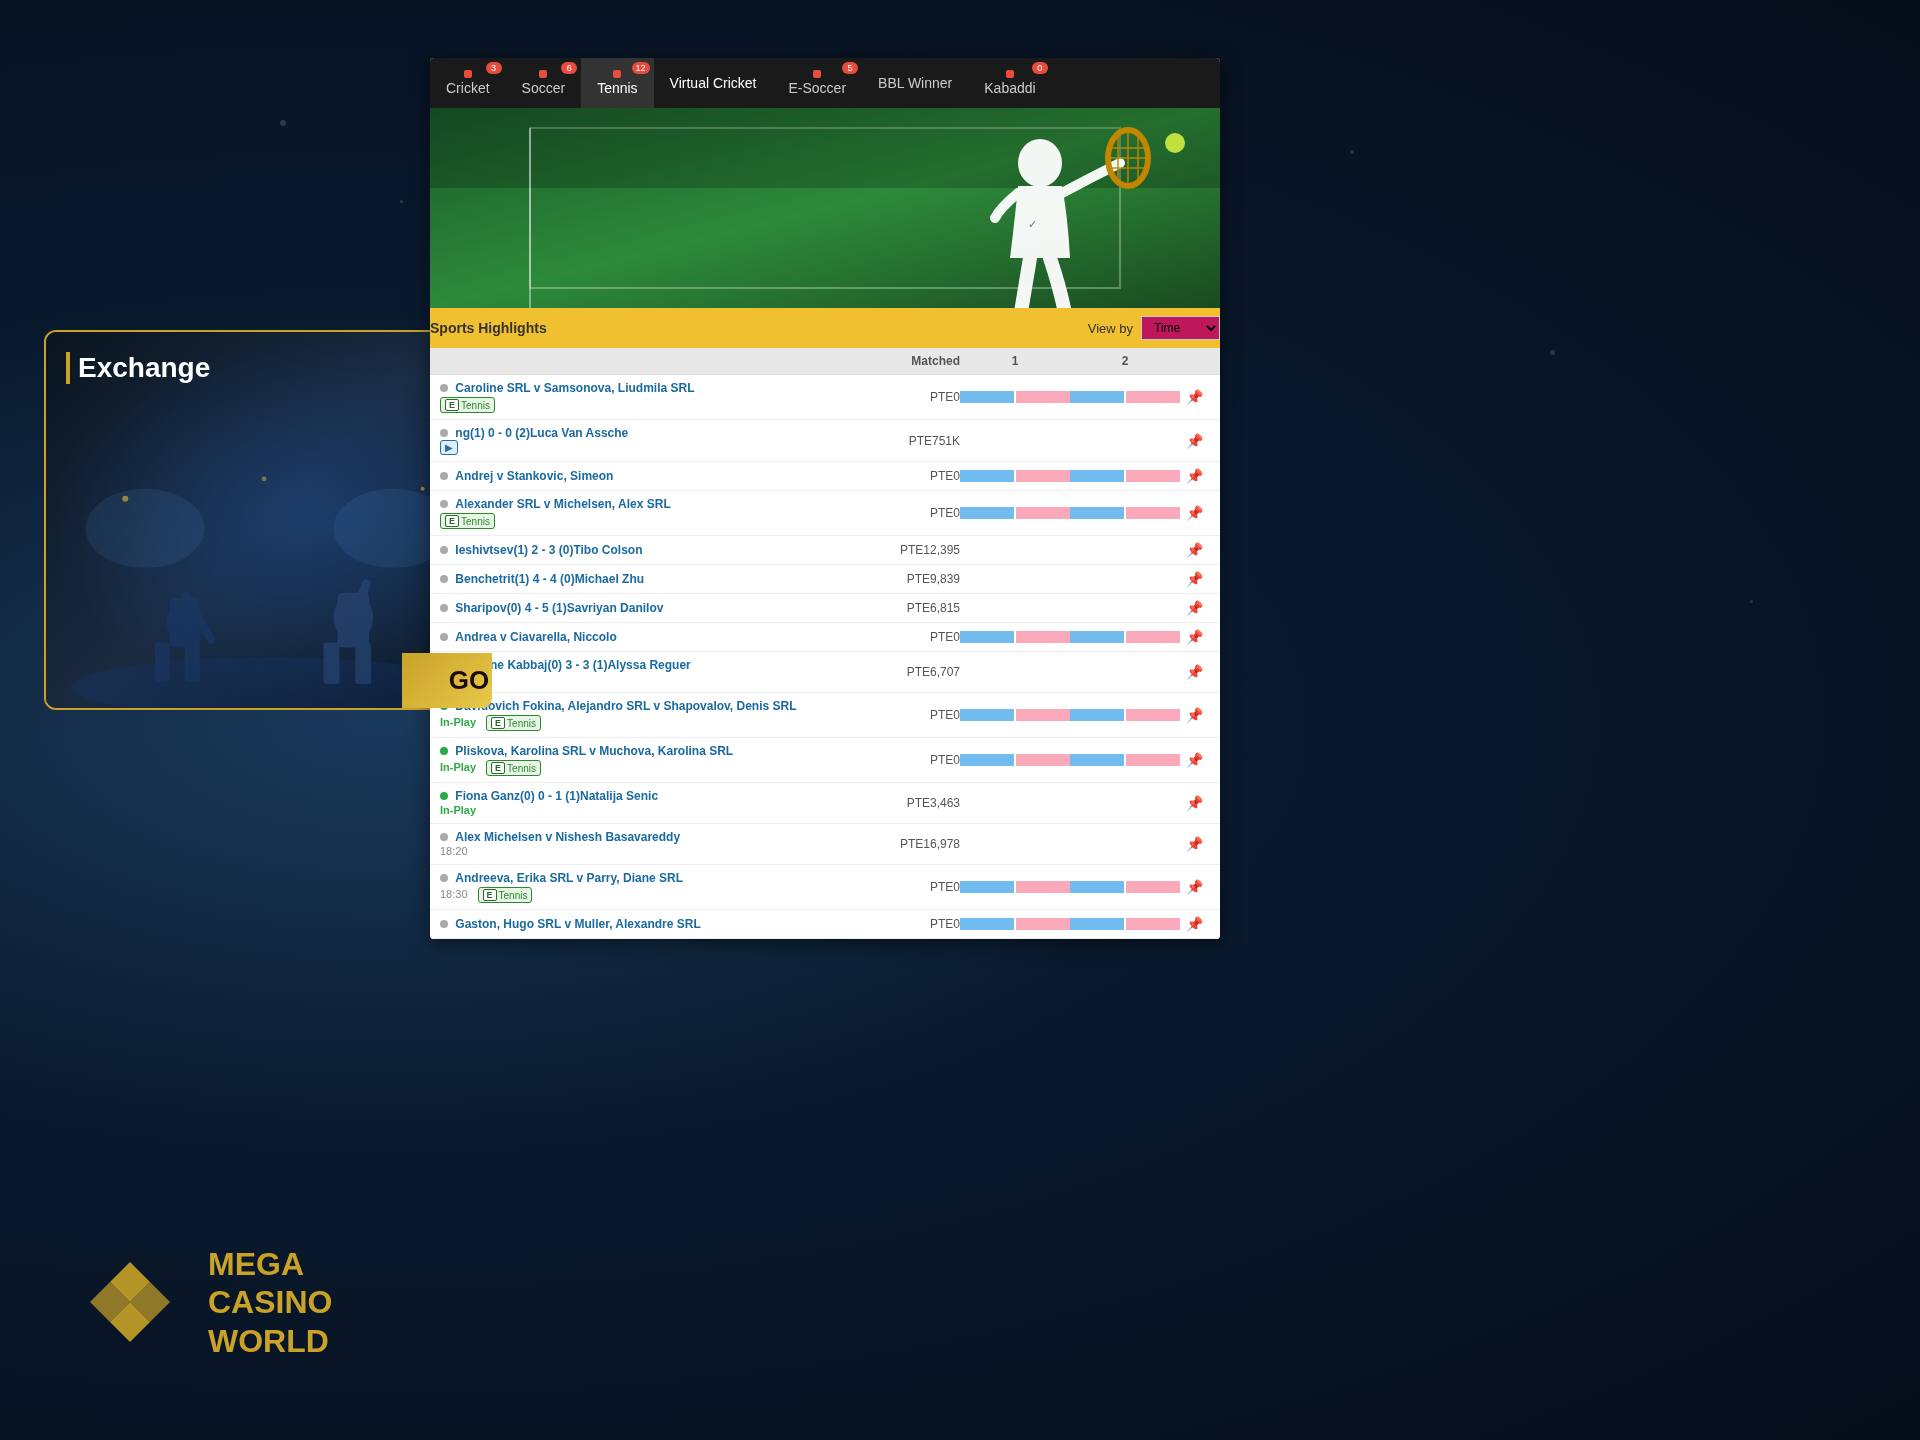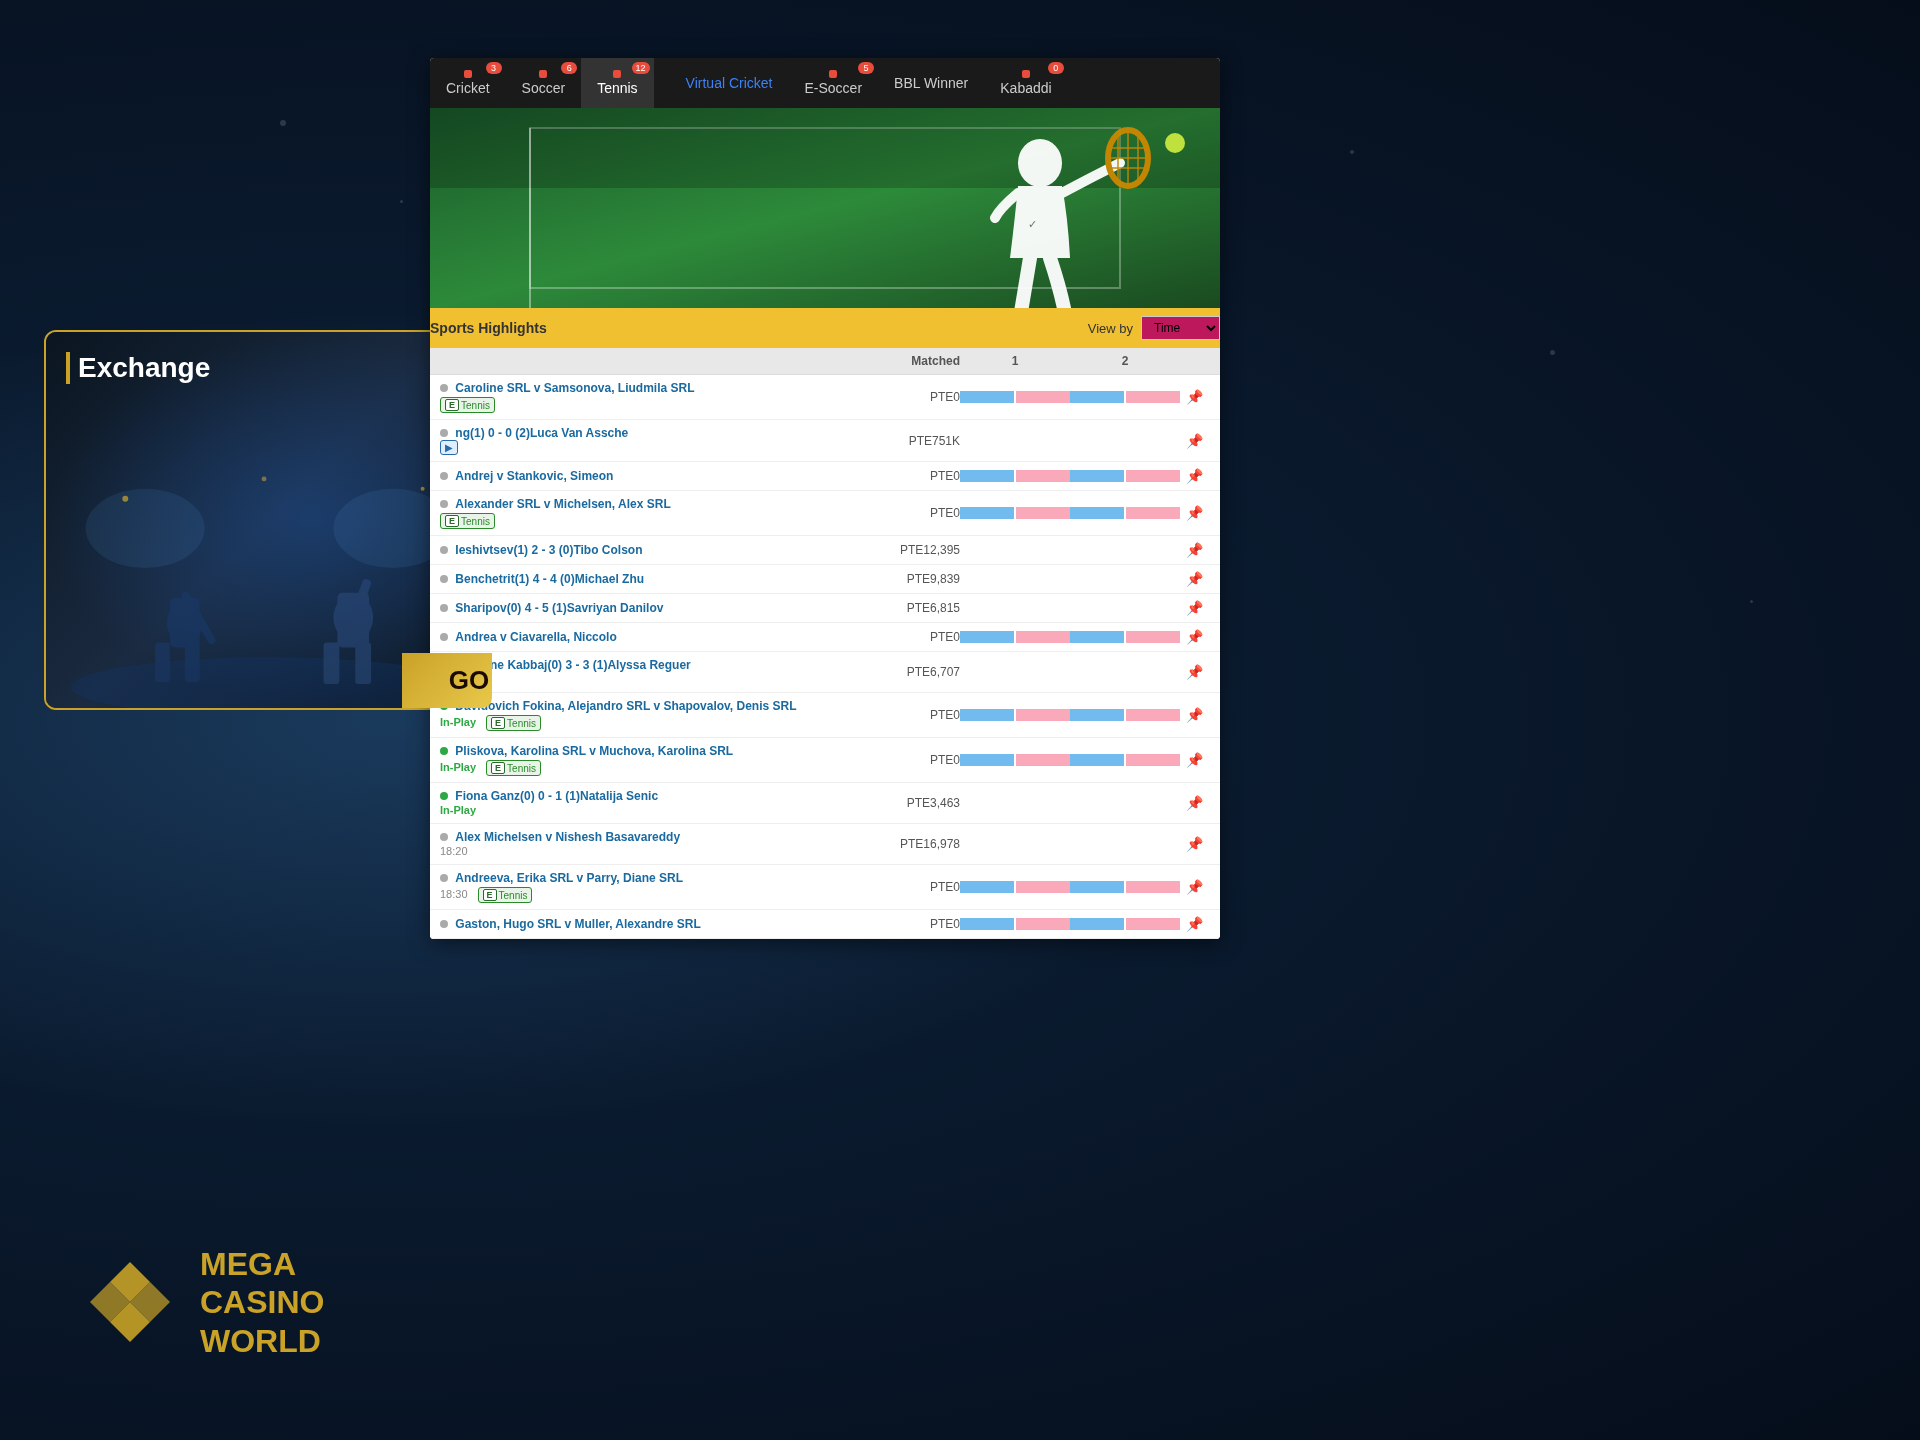--- a/index.html
+++ b/index.html
@@ -88,21 +88,21 @@
       cursor: pointer;
     }
 
     
     .logo-section {
       position: absolute;
       left: 80px;
       bottom: 80px;
       display: flex;
       align-items: center;
-      gap: 20px;
+      gap: 28px;
     }
     .logo-icon {
       width: 100px;
       height: 100px;
     }
     .logo-text {
       color: #c9a227;
       font-size: 32px;
       font-weight: bold;
       line-height: 1.2;
@@ -423,21 +423,21 @@
       <span>Soccer</span>
       <span class="badge">6</span>
     </div>
     <div class="nav-tab active" style="position:relative;">
       <div class="live-icon">
         <span class="live-dot"></span>
       </div>
       <span>Tennis</span>
       <span class="badge">12</span>
     </div>
-    <div class="nav-tab" style="color:#3b82f6;margin-left:16px;">
+    <div class="nav-tab" style="color:#ffffff;">
       <span>Virtual Cricket</span>
     </div>
     <div class="nav-tab" style="color:#ccc;position:relative;">
       <div class="live-icon">
         <span class="live-dot"></span>
       </div>
       <span>E-Soccer</span>
       <span class="badge">5</span>
     </div>
     <div class="nav-tab" style="color:#ccc;">

